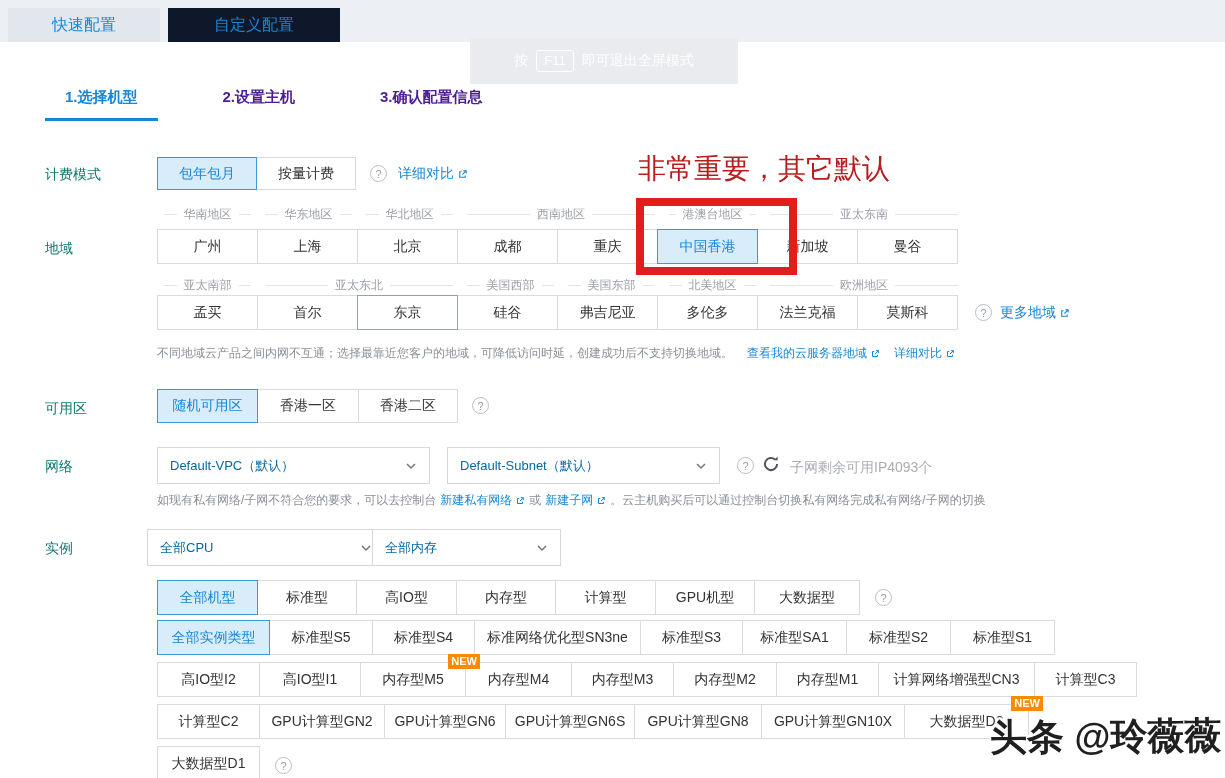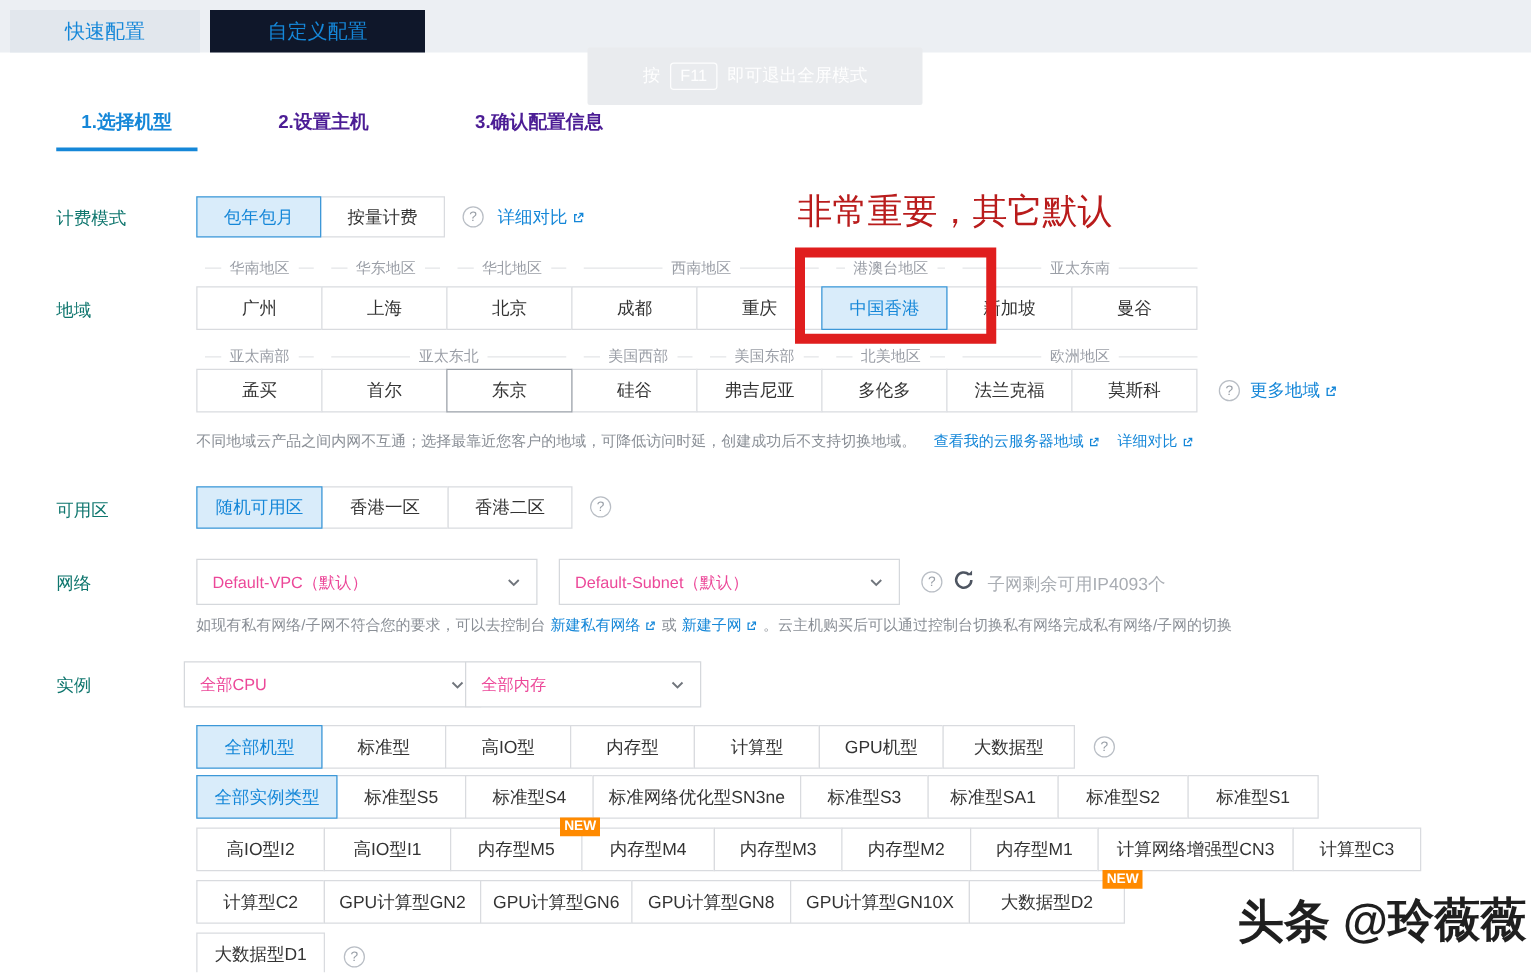--- a/index.html
+++ b/index.html
@@ -44,21 +44,21 @@
   .lnk{color:#1587d8;font-size:14px;display:inline-flex;align-items:center;gap:3px;cursor:pointer;white-space:nowrap}
   .lnk.sm{font-size:12px}
   .lnk svg{flex:none}
   .abs{position:absolute}
 
   .note{position:absolute;font-size:12px;color:#8a8f96;display:flex;align-items:center;white-space:nowrap;z-index:1}
   .note .lnk{margin-left:14px}
   .note .inline-lnk{margin:0 4px}
 
   .selbox{position:absolute;height:37px;border:1px solid #d5d8dc;background:#fff;display:flex;align-items:center;
-          justify-content:space-between;padding:0 12px;font-size:13px;color:#ec4899;cursor:pointer;z-index:1}
+          justify-content:space-between;padding:0 12px;font-size:13px;color:#0369a1;cursor:pointer;z-index:1}
   .iptext{position:absolute;font-size:14px;color:#a9adb3;white-space:nowrap}
 
   .newb{position:absolute;top:-9px;right:-15px;background:#ff8a00;color:#fff;font-size:11px;font-weight:bold;
         padding:0 3px;line-height:15px;z-index:3}
 
   .annotation{position:absolute;left:638px;top:150px;font-family:Liberation Sans, sans-serif;
               font-size:28px;color:#b91c1c;white-space:nowrap;z-index:1}
 
   .redbox{position:absolute;left:636px;top:198px;width:161px;height:77px;border:8px solid #e01e1e;z-index:5}
 
@@ -300,20 +300,21 @@
     <div class="btn" style="width:104px">内存型M2</div>
     <div class="btn" style="width:103px">内存型M1</div>
     <div class="btn" style="width:157px">计算网络增强型CN3</div>
     <div class="btn" style="width:103px">计算型C3</div>
   </div>
 
   <div class="btnrow" style="left:157px;top:704px">
     <div class="btn" style="width:103px">计算型C2</div>
     <div class="btn" style="width:126px">GPU计算型GN2</div>
     <div class="btn" style="width:122px">GPU计算型GN6</div>
+    <div class="btn" style="width:130px">GPU计算型GN6S</div>
     <div class="btn" style="width:128px">GPU计算型GN8</div>
     <div class="btn" style="width:144px">GPU计算型GN10X</div>
     <div class="btn" style="width:125px">
       <span>大数据型D2</span>
       <span class="newb">NEW</span>
     </div>
   </div>
 
   <div class="btnrow" style="left:157px;top:746px">
     <div class="btn" style="width:103px">大数据型D1</div>

